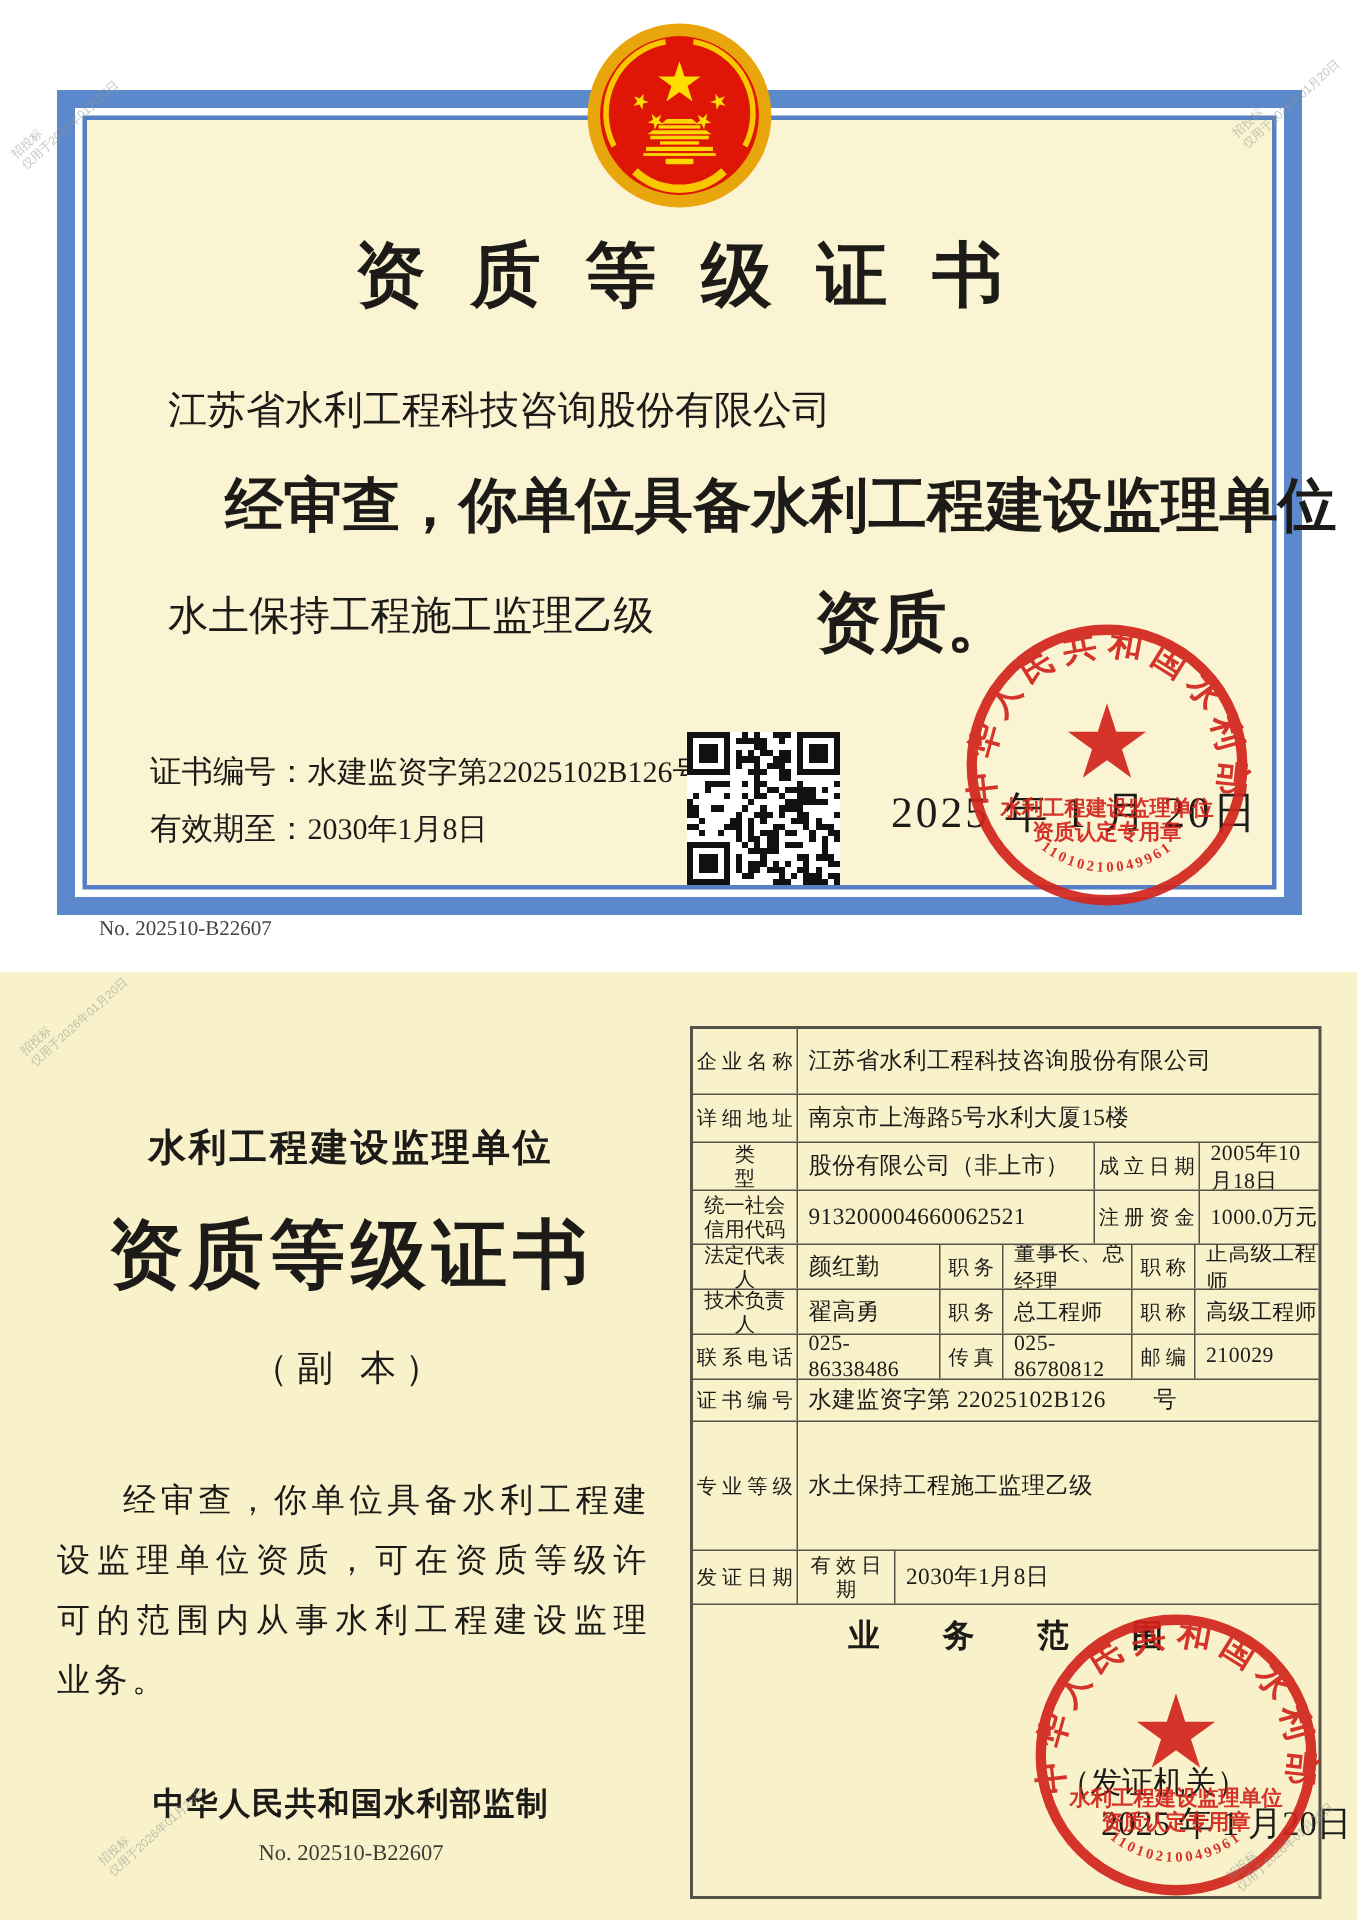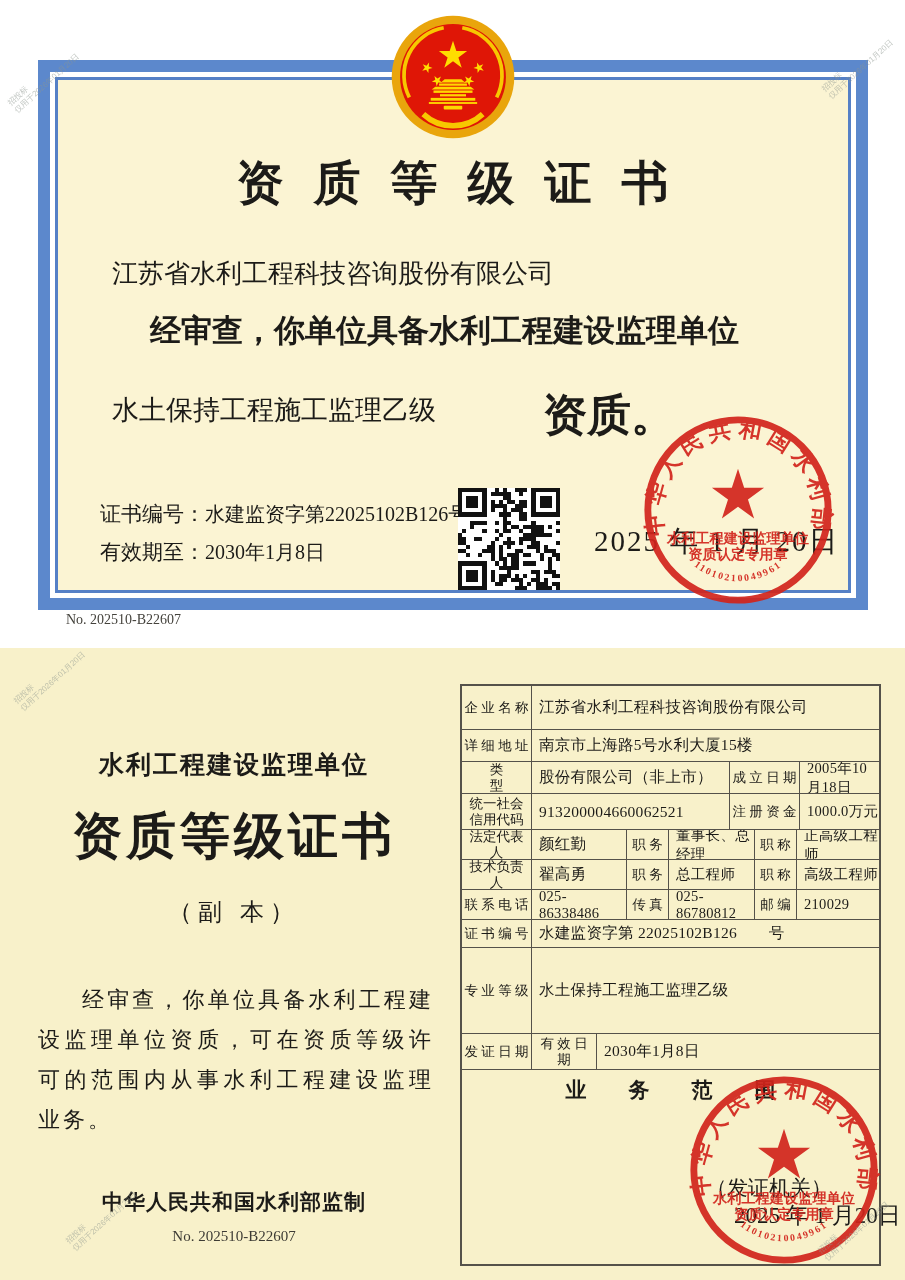--- a/index.html
+++ b/index.html
@@ -9,21 +9,21 @@
   .wm{position:absolute;transform:rotate(-42deg);color:#8d968f;opacity:.55;font-size:8px;
       font-family:"Liberation Sans","DejaVu Sans",sans-serif;line-height:10px;white-space:nowrap;z-index:9;}
   
   .frame{position:absolute;left:38px;top:60px;width:830px;height:550px;box-sizing:border-box;
          border:12px solid #5c88cc;background:#ffffff;padding:5px;z-index:1;}
   .frame-inner{width:100%;height:100%;box-sizing:border-box;border:3px solid #5580c6;background:#fbf4d3;}
   .emblem{position:absolute;left:388px;top:12px;width:130px;height:130px;z-index:4;}
   .f-title{position:absolute;left:0;top:152px;width:905px;text-align:center;font-size:47px;font-weight:bold;
            letter-spacing:30px;text-indent:30px;z-index:3;}
   .f-company{position:absolute;left:112px;top:256px;font-size:26px;z-index:3;}
-  .f-statement{position:absolute;left:150px;top:310px;font-size:31px;font-weight:bold;z-index:3;}
+  .f-statement{position:absolute;left:150px;top:310px;font-size:39px;font-weight:bold;z-index:3;}
   .f-grade{position:absolute;left:112px;top:392px;font-size:27px;z-index:3;}
   .f-suffix{position:absolute;left:543px;top:386px;font-size:44px;font-weight:bold;z-index:3;}
   .f-row1{position:absolute;left:100px;top:500px;font-size:20px;z-index:3;}
   .f-row2{position:absolute;left:100px;top:538px;font-size:20px;z-index:3;}
   .f-lbl{font-weight:normal;font-size:21px;}
   .f-date{position:absolute;left:594px;top:522px;font-size:29px;letter-spacing:2px;z-index:3;}
   .qr{position:absolute;left:458px;top:488px;width:102px;height:102px;background:#ffffff;z-index:3;}
   .seal{position:absolute;width:196px;height:196px;z-index:5;opacity:.92;}
   #seal-top{left:640px;top:412px;}
   #seal-bottom{left:686px;top:1072px;}

